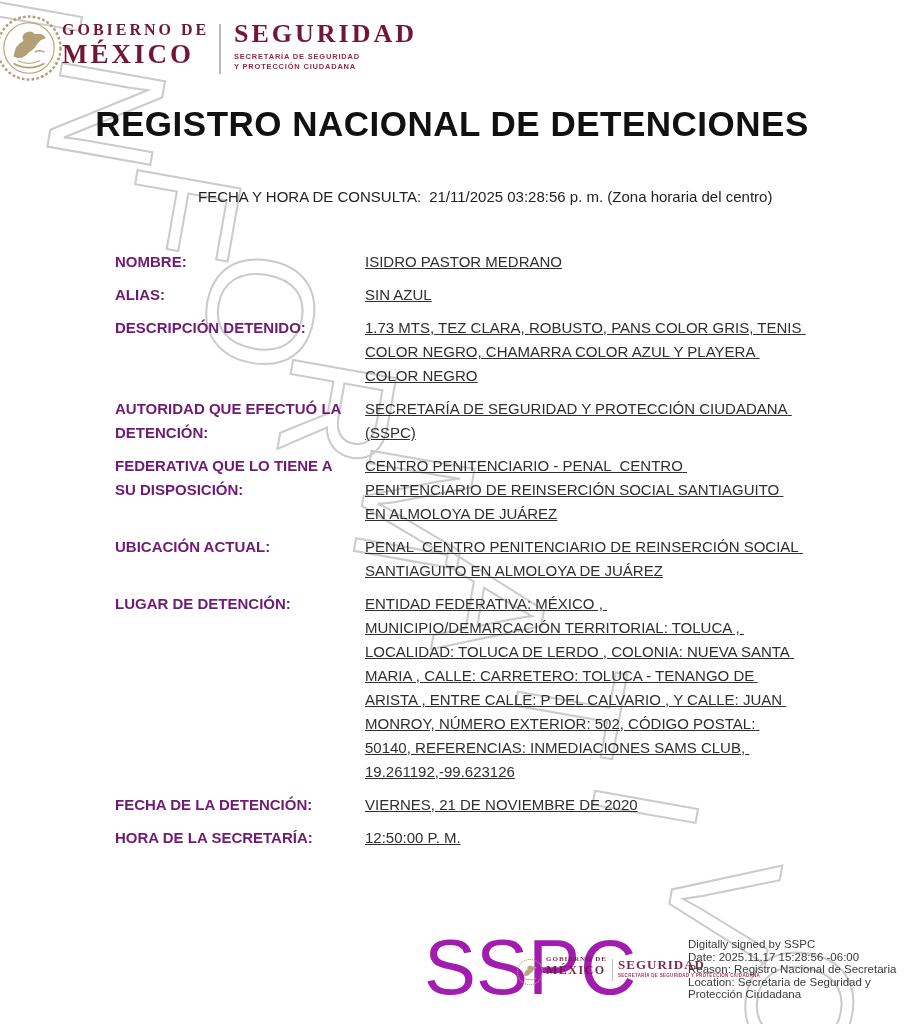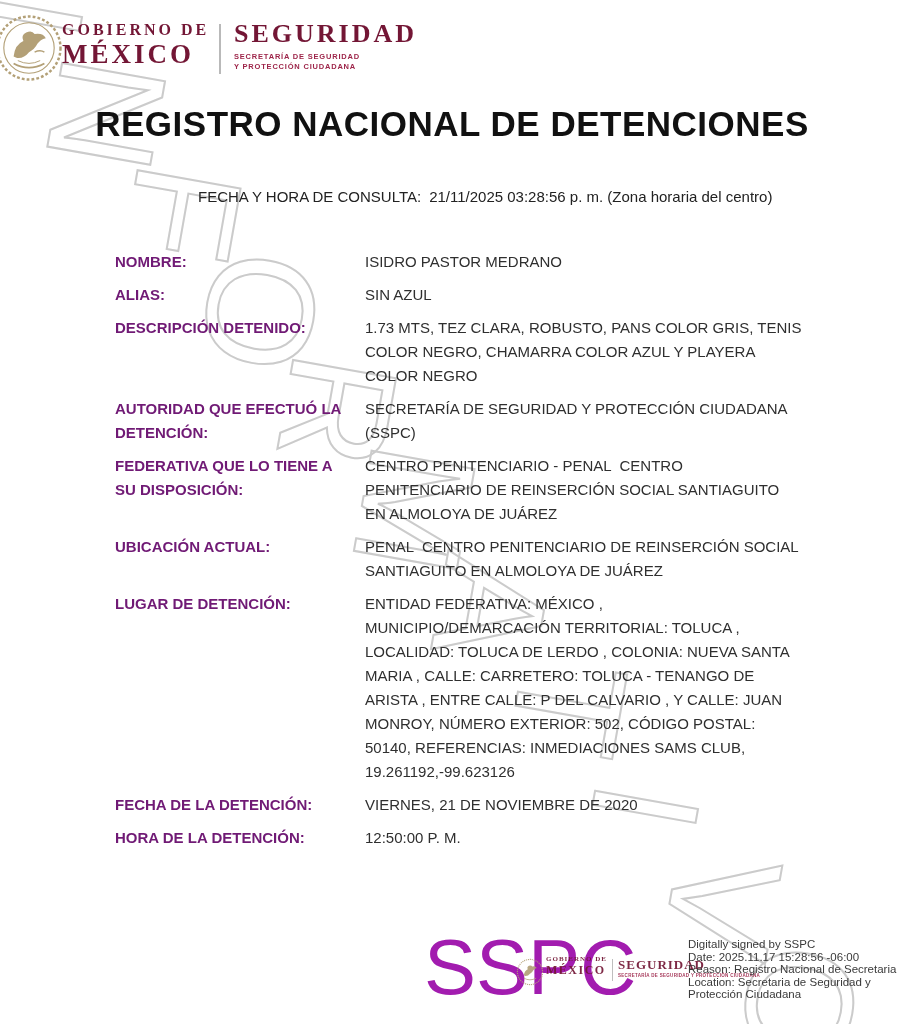--- a/index.html
+++ b/index.html
@@ -40,21 +40,21 @@
   
   .title{position:absolute;left:0;top:104px;width:100%;margin:0;text-align:center;z-index:2;
     font-size:35px;font-weight:700;color:#111;letter-spacing:.5px;}
   .consult{position:absolute;left:198px;top:188px;z-index:2;font-size:15px;color:#222;white-space:pre;}
   .consult .lbl{margin-right:8px;}
   
   .fields{position:absolute;left:115px;top:250px;width:700px;z-index:2;
     display:grid;grid-template-columns:250px 437px;row-gap:9px;font-size:15px;}
   .fields .frow{display:contents;}
   .flabel{font-weight:700;color:#701a75;line-height:24px;padding-right:10px;}
-  .fvalue{color:#2f2f2f;line-height:24px;}
+  .fvalue{color:#2f2f2f;line-height:24px;text-decoration:underline;}
   .fvalue p{margin:0 0 8px;white-space:pre-wrap;}
   .fvalue p:last-child{margin-bottom:0;}
   
   .stamp{position:absolute;left:424px;top:928px;z-index:3;
     font-size:78px;font-weight:400;color:#a21caf;line-height:1;letter-spacing:0;}
   .mini-logo{position:absolute;left:516px;top:956px;z-index:4;display:flex;align-items:flex-start;opacity:.92;}
   .mini-seal{width:28px;height:28px;margin-top:2px;}
   .mini-brand{margin-left:2px;color:var(--maroon);font-family:"Liberation Serif",serif;font-weight:700;line-height:1;}
   .mini-brand-top{font-size:7px;letter-spacing:1px;}
   .mini-brand-bottom{font-size:12px;letter-spacing:1.5px;margin-top:1px;}
@@ -130,21 +130,21 @@
         </div></div>
       <div class="frow"><div class="flabel">UBICACIÓN ACTUAL:</div><div class="fvalue">
           <p>PENAL  CENTRO PENITENCIARIO DE REINSERCIÓN SOCIAL SANTIAGUITO EN ALMOLOYA DE JUÁREZ</p>
         </div></div>
       <div class="frow"><div class="flabel">LUGAR DE DETENCIÓN:</div><div class="fvalue">
           <p>ENTIDAD FEDERATIVA: MÉXICO , MUNICIPIO/DEMARCACIÓN TERRITORIAL: TOLUCA , LOCALIDAD: TOLUCA DE LERDO , COLONIA: NUEVA SANTA MARIA , CALLE: CARRETERO: TOLUCA - TENANGO DE ARISTA , ENTRE CALLE: P DEL CALVARIO , Y CALLE: JUAN MONROY, NÚMERO EXTERIOR: 502, CÓDIGO POSTAL: 50140, REFERENCIAS: INMEDIACIONES SAMS CLUB, 19.261192,-99.623126</p>
         </div></div>
       <div class="frow"><div class="flabel">FECHA DE LA DETENCIÓN:</div><div class="fvalue">
           <p>VIERNES, 21 DE NOVIEMBRE DE 2020</p>
         </div></div>
-      <div class="frow"><div class="flabel">HORA DE LA DETENCIÓN:</div><div class="fvalue">
+      <div class="frow"><div class="flabel">HORA DE LA SECRETARÍA:</div><div class="fvalue">
           <p>12:50:00 P. M.</p>
         </div></div>
     </main>
 
   <div class="stamp">SSPC</div>
 
   <div class="mini-logo">
     <svg class="mini-seal" viewBox="0 0 100 100" aria-hidden="true">
       <circle cx="50" cy="50" r="45" fill="none" stroke="#b3a077" stroke-width="4" stroke-dasharray="4 3"></circle>
       <path d="M28,62 Q30,45 42,40 Q38,32 46,28 Q54,24 58,30 Q70,28 74,36 Q66,38 62,44 Q58,52 50,56 Q42,66 32,64 Z" fill="#b3a077"></path>

